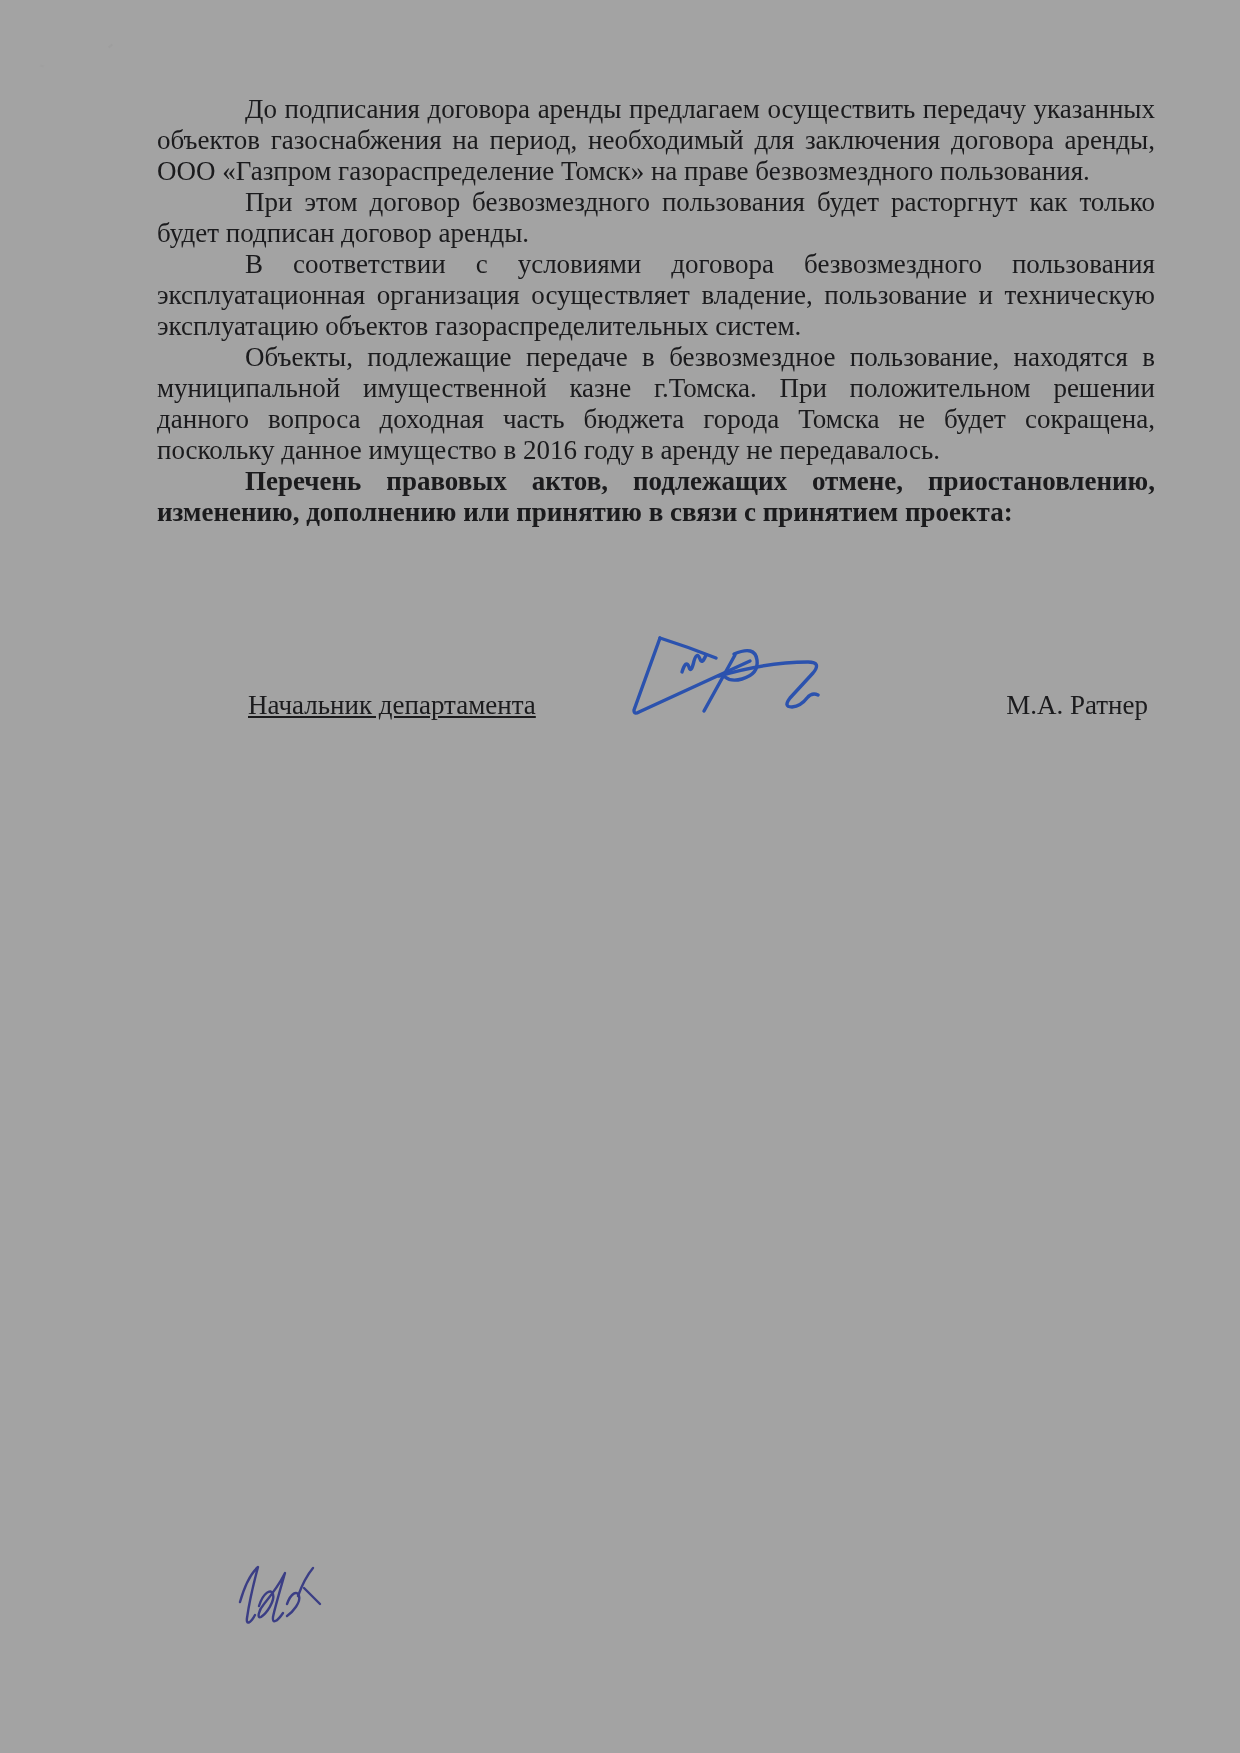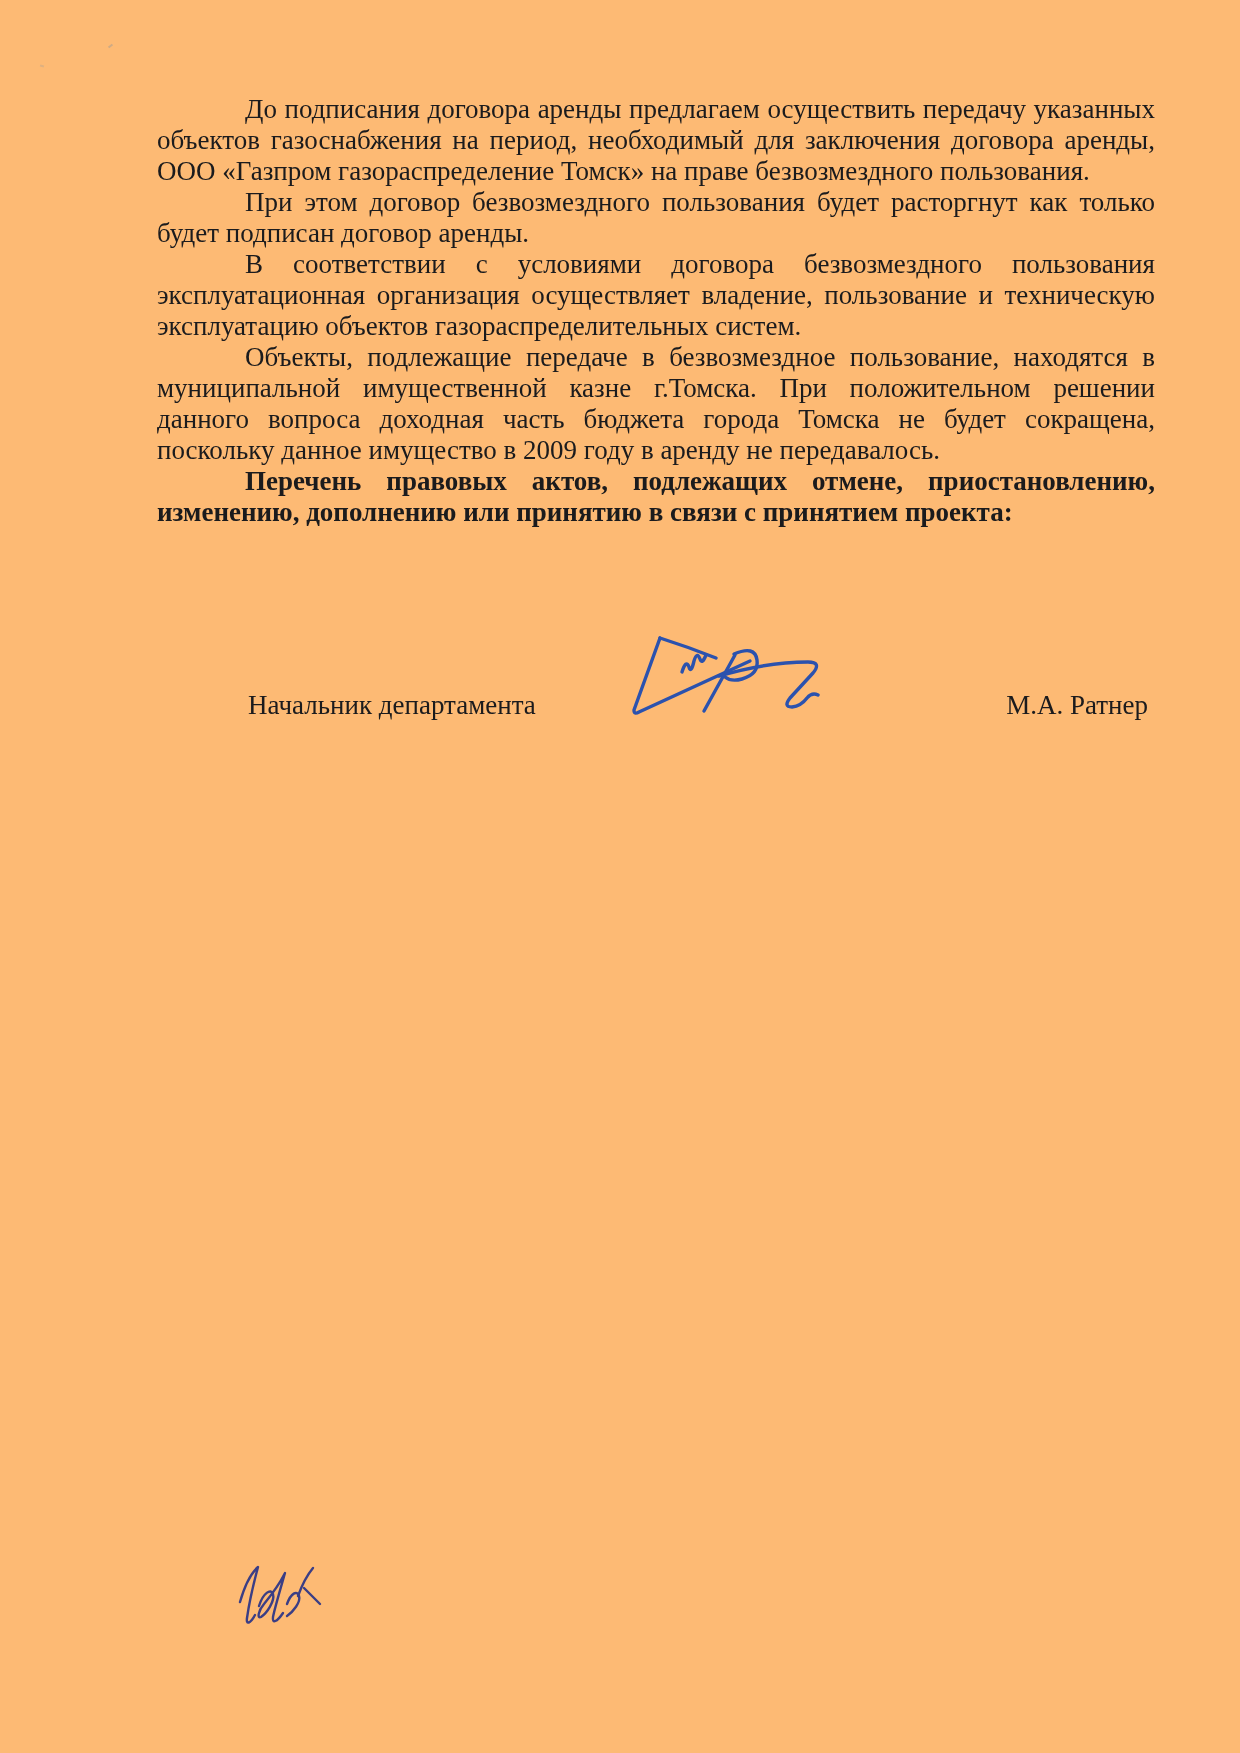--- a/index.html
+++ b/index.html
@@ -2,21 +2,21 @@
 <html lang="ru"><head>
 <meta charset="utf-8">
 <title>Scanned document page</title>
 <style>
   html, body { margin: 0; padding: 0; background: #e8e8e8; }
   .page {
     position: relative;
     width: 1240px;
     height: 1753px;
     margin: 0 auto;
-    background: #fdba74;
+    background: #a3a3a3;
     font-family: "Liberation Serif", "DejaVu Serif", serif;
     color: #1b1b1d;
     overflow: hidden;
   }
   .body-text {
     position: absolute;
     left: 157px;
     top: 94px;
     width: 998px;
     font-size: 27px;
@@ -25,20 +25,21 @@
   }
   .body-text p { margin: 0; text-indent: 88px; }
   .body-text p.bold { font-weight: bold; }
   .position-title {
     position: absolute;
     left: 248px;
     top: 690px;
     font-size: 27px;
     line-height: 31px;
     white-space: nowrap;
+    text-decoration: underline;
   }
   .signatory-name {
     position: absolute;
     right: 92px;
     top: 690px;
     font-size: 27px;
     line-height: 31px;
     white-space: nowrap;
     text-align: right;
   }
@@ -76,21 +77,21 @@
 
 <div class="page">
 
   <div class="speck speck-1"></div>
   <div class="speck speck-2"></div>
 
   <div class="body-text">
     <p>До подписания договора аренды предлагаем осуществить передачу указанных объектов газоснабжения на период, необходимый для заключения договора аренды, ООО «Газпром газораспределение Томск» на праве безвозмездного пользования.</p>
     <p>При этом договор безвозмездного пользования будет расторгнут как только будет подписан договор аренды.</p>
     <p>В соответствии с условиями договора безвозмездного пользования эксплуатационная организация осуществляет владение, пользование и техническую эксплуатацию объектов газораспределительных систем.</p>
-    <p>Объекты, подлежащие передаче в безвозмездное пользование, находятся в муниципальной имущественной казне г.Томска. При положительном решении данного вопроса доходная часть бюджета города Томска не будет сокращена, поскольку данное имущество в 2009 году в аренду не передавалось.</p>
+    <p>Объекты, подлежащие передаче в безвозмездное пользование, находятся в муниципальной имущественной казне г.Томска. При положительном решении данного вопроса доходная часть бюджета города Томска не будет сокращена, поскольку данное имущество в 2016 году в аренду не передавалось.</p>
     <p class="bold">Перечень правовых актов, подлежащих отмене, приостановлению, изменению, дополнению или принятию в связи с принятием проекта:</p>
   </div>
 
   <div class="position-title">Начальник департамента</div>
 
   <svg class="signature-svg" viewBox="0 0 240 120" aria-hidden="true">
     <g fill="none" stroke-width="3.4" stroke-linecap="round" stroke-linejoin="round" stroke="#2b52ae">
       <path d="M62,14 L36,86 Q36,91 41,88 L152,37"></path>
       <path d="M62,14 C84,21 103,28 118,34"></path>
       <path d="M84,48 q4,-13 7,-5 q2,7 5,-6 q3,-10 6,-2 q2,6 6,-4"></path>

